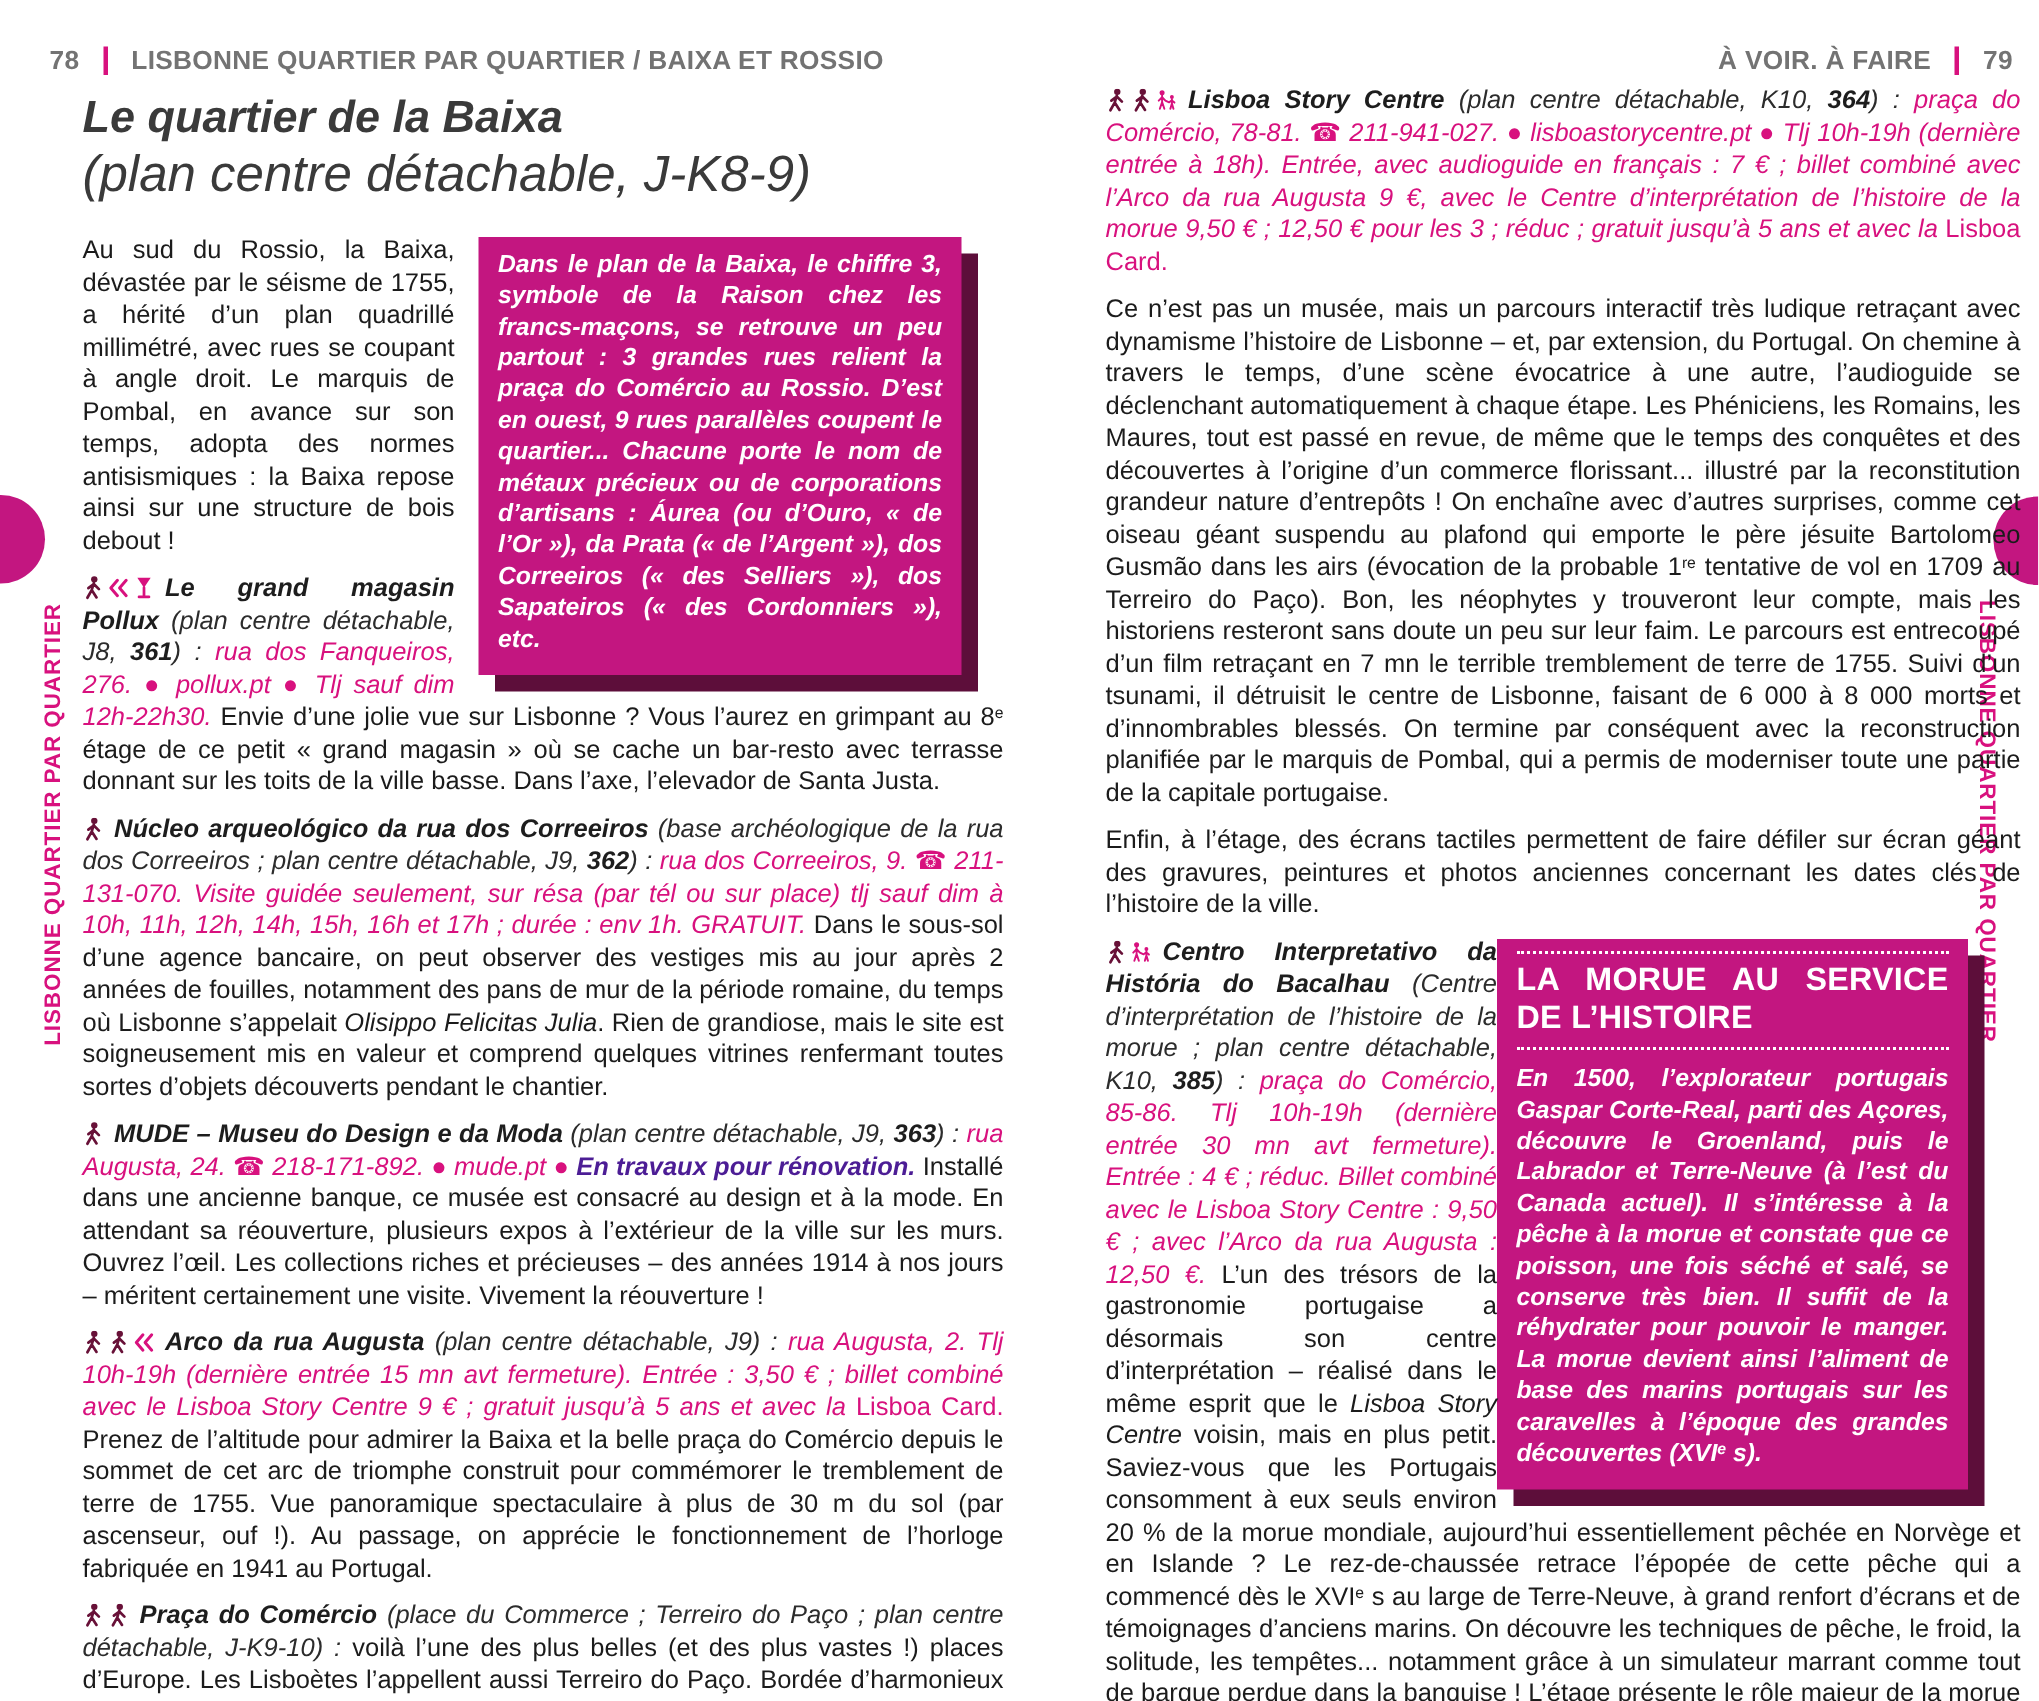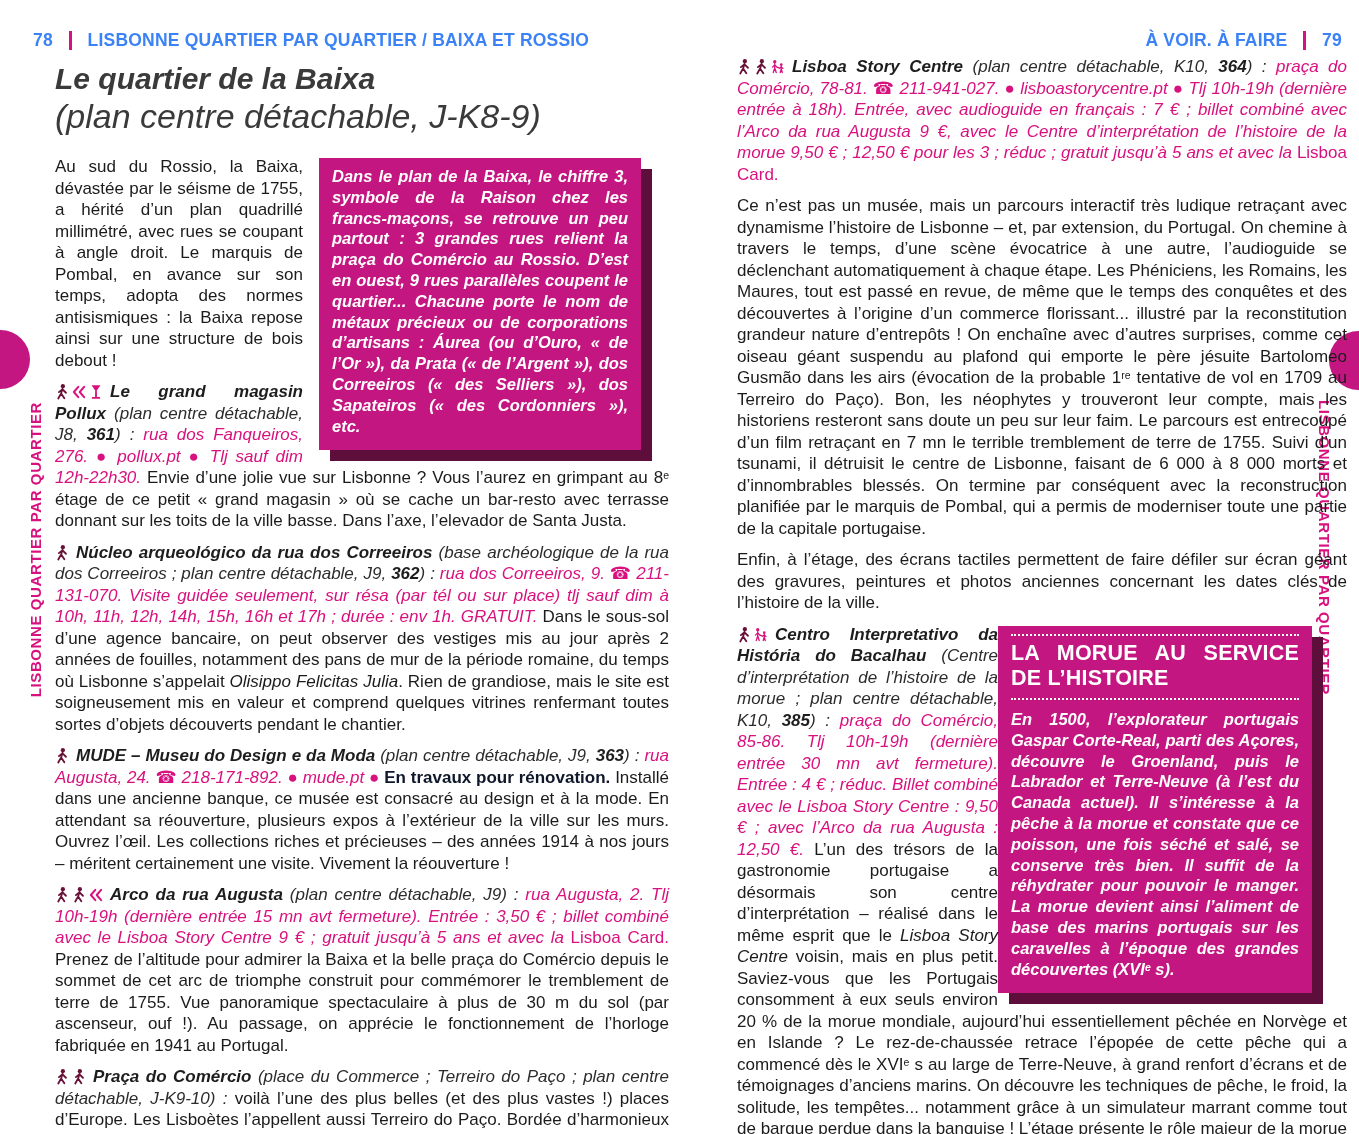--- a/index.html
+++ b/index.html
@@ -1,20 +1,20 @@
 <!DOCTYPE html>
 <html lang="fr"><head>
 <meta charset="utf-8">
 <style>
   html,body{margin:0;padding:0;}
   body{width:1359px;height:1134px;background:#fff;font-family:"Liberation Sans","DejaVu Sans",sans-serif;color:#1b1b1b;}
   .page{position:relative;width:1359px;height:1134px;overflow:hidden;background:#fff;}
 
   
-  .hdr{position:absolute;top:30px;display:flex;align-items:center;color:#3b82f6;font-weight:bold;font-size:17.5px;}
+  .hdr{position:absolute;top:30px;display:flex;align-items:center;color:#737373;font-weight:bold;font-size:17.5px;}
   .hdr-l{left:33px;}
   .hdr-r{right:17px;}
   .hbar{width:2.5px;height:19px;background:#d8117e;display:inline-block;margin:0 16px;}
   .hdr .pgnum{letter-spacing:.3px;}
   .hdr .htitle{letter-spacing:.2px;}
 
   
   .col{position:absolute;}
   .col-left{left:55px;top:62px;width:614px;}
   .col-right{left:737px;top:56px;width:610px;}
@@ -22,21 +22,21 @@
   h2{margin:0 0 20px;font-style:italic;font-weight:normal;font-size:34px;line-height:1.15;color:#3a3a3a;}
   .flow{font-size:17px;line-height:21.5px;text-align:justify;}
   .para{margin:0 0 10px;}
 
   
   .b{font-weight:bold;font-style:italic;color:#1d1d1d;}
   .i{font-style:italic;color:#2c2c2c;}
   .n{font-weight:bold;font-style:italic;color:#1d1d1d;}
   .p{color:#d8117e;font-style:italic;}
   .pu{color:#d8117e;}
-  .pb{color:#0f172a;font-weight:bold;}
+  .pb{color:#4c1d95;font-style:italic;font-weight:bold;}
   .t{}
   .ti{font-style:italic;}
   .s{font-size:10.5px;vertical-align:4.5px;line-height:0;}
 
   
   .icons{white-space:nowrap;margin-right:4px;}
   svg.eicon{display:inline-block;width:14px;height:16px;vertical-align:-3px;margin-right:3px;}
   .walker-icon{color:#681138;}
   .family-icon{color:#d8117e;}
   .chevron-icon{color:#d8117e;}

